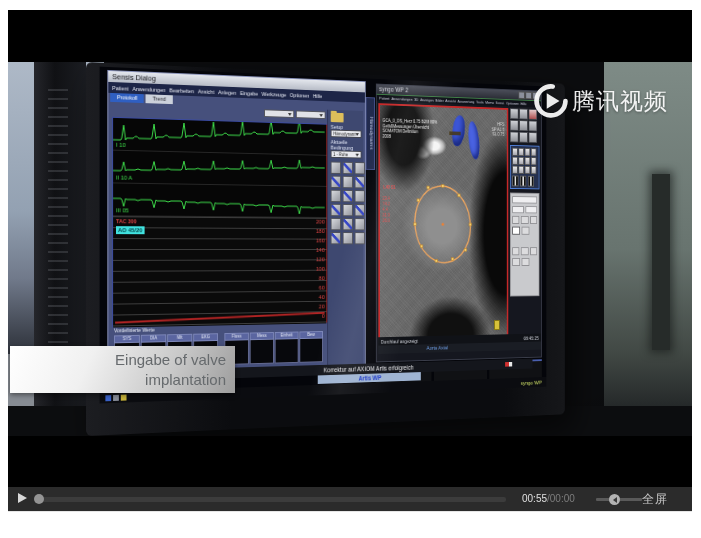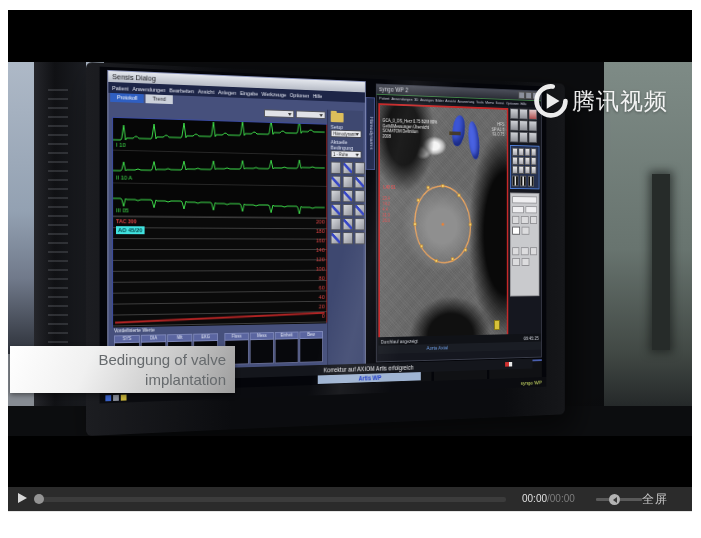--- a/index.html
+++ b/index.html
@@ -456,42 +456,42 @@
             </span>
             <span class="tlab">syngo WP</span>
           </div>
 
           <div class="a glare"></div>
         </div>
       </div>
 
       <div class="a" id="caption">
         <div class="cap">
-          <div>Bedingung of valve</div>
+          <div>Eingabe of valve</div>
           <div>implantation</div>
         </div>
       </div>
 
       <div class="a" id="wm">
         <svg width="34" height="34" viewBox="0 0 40 40">
           <path d="M22 3a17 17 0 1 0 15 17" fill="none" stroke="#ffffff" stroke-width="5.5" stroke-linecap="round"></path>
           <path d="M15 11l15 9-15 9z" fill="#ffffff"></path>
         </svg>
         <span class="brand">腾讯视频</span>
       </div>
 
       <div class="vign"></div>
     </div>
   </div>
 
   <div class="a" id="controls">
     <div class="a playtri"></div>
     <div class="a ptrack"></div>
     <div class="a pknob"></div>
-    <div class="a time"><span>00:00</span><span class="tot">/00:00</span></div>
+    <div class="a time"><span>00:55</span><span class="tot">/00:00</span></div>
     <div class="a vtrack"></div>
     <div class="a vknob">
         <i class="spk"></i>
       </div>
     <div class="a fsbtn">全屏</div>
   </div>
   <div class="a" id="underline"></div>
 
 </div>
 

